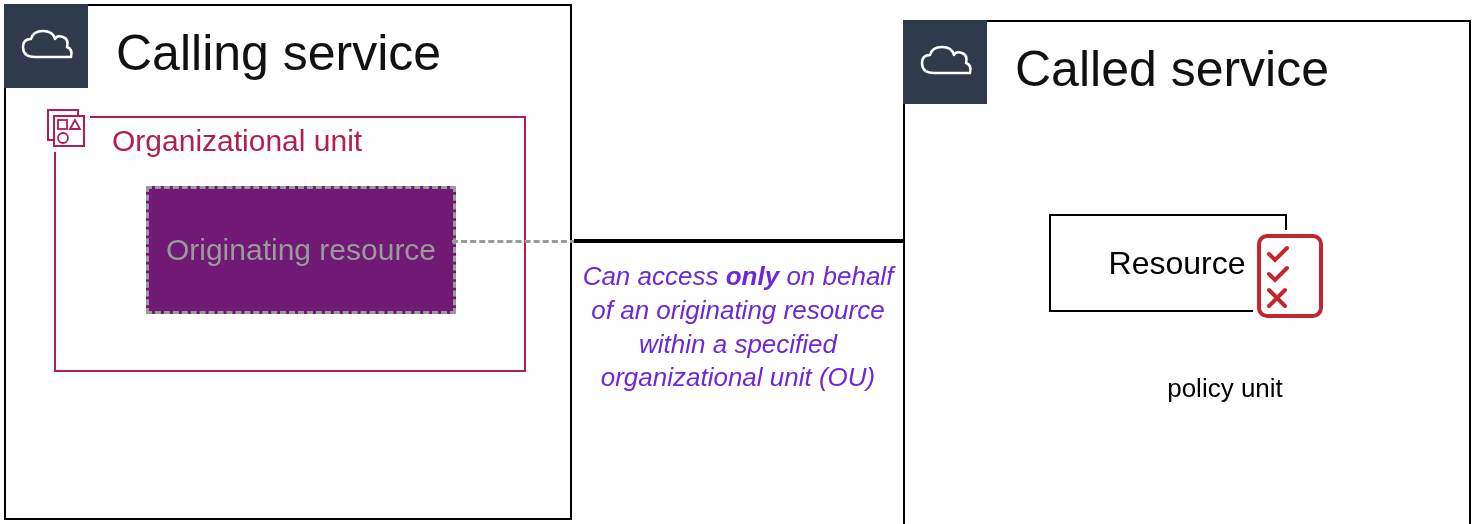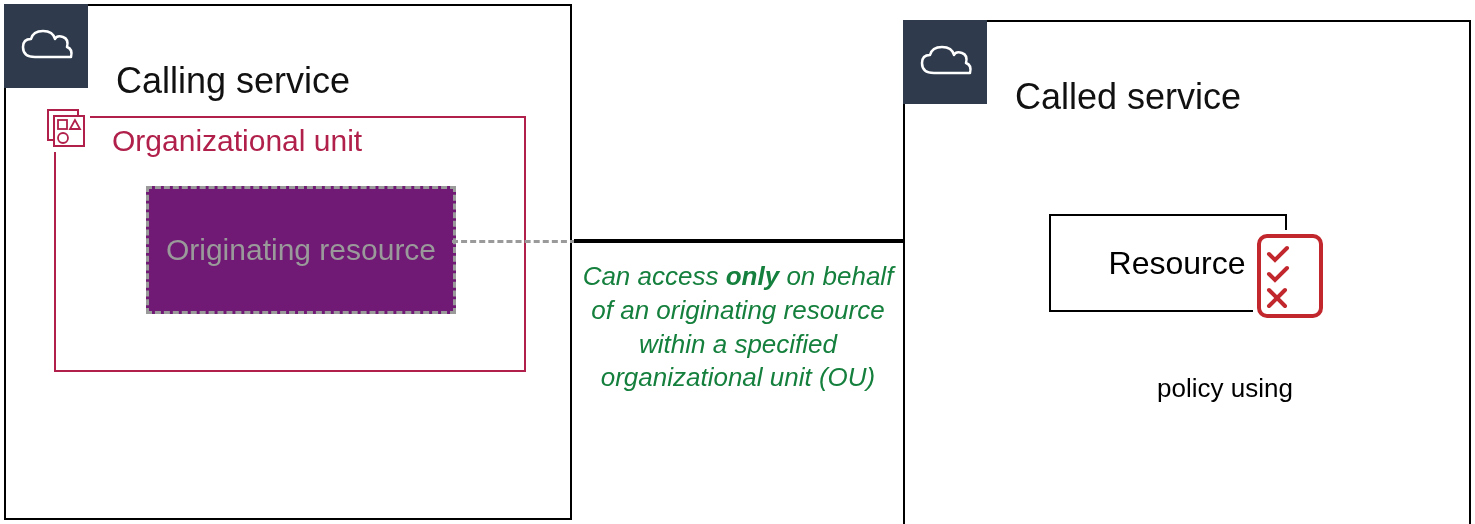--- a/index.html
+++ b/index.html
@@ -21,23 +21,22 @@
   .panel-header-icon {
     position: absolute;
     left: -2px; top: -2px;
     width: 84px; height: 84px;
     background: #2f3b4c;
     display: flex; align-items: center; justify-content: center;
   }
   .panel-title {
     position: absolute;
     left: 110px; top: 18px;
-    font-size: 36px;
+    font-size: 50px;
     color: #111;
-    margin-top: 36px;
   }
 
   .ou-box {
     position: absolute;
     left: 48px; top: 110px;
     width: 472px; height: 256px;
     border: 2px solid #b0204a;
   }
   .ou-icon {
     position: absolute;
@@ -86,21 +85,21 @@
   }
 
   .caption {
     position: absolute;
     left: 580px; top: 260px;
     width: 316px;
     text-align: center;
     font-size: 26px;
     font-style: italic;
     line-height: 1.3;
-    color: #15803d;
+    color: #6d28d9;
   }
   .caption .bold { font-weight: 700; font-style: italic; }
 
   .resource-box {
     position: absolute;
     left: 144px; top: 192px;
     width: 238px; height: 98px;
     border: 2px solid #000;
     display: flex; align-items: center; justify-content: center;
     font-size: 32px;
@@ -175,15 +174,15 @@
       <rect x="6" y="6" width="62" height="80" rx="8" fill="#fff" stroke="#c1272d" stroke-width="4"></rect>
       <polyline points="16,24 22,30 34,18" fill="none" stroke="#c1272d" stroke-width="4" stroke-linecap="round"></polyline>
       <polyline points="16,44 22,50 34,38" fill="none" stroke="#c1272d" stroke-width="4" stroke-linecap="round"></polyline>
       <line x1="16" y1="60" x2="32" y2="76" stroke="#c1272d" stroke-width="4" stroke-linecap="round"></line>
       <line x1="32" y1="60" x2="16" y2="76" stroke="#c1272d" stroke-width="4" stroke-linecap="round"></line>
     </svg>
   </div>
 
   <div class="policy-text">
     <br>
-    <span>policy using</span><br>
+    <span>policy unit</span><br>
   </div>
 </div>
 
 </body></html>

